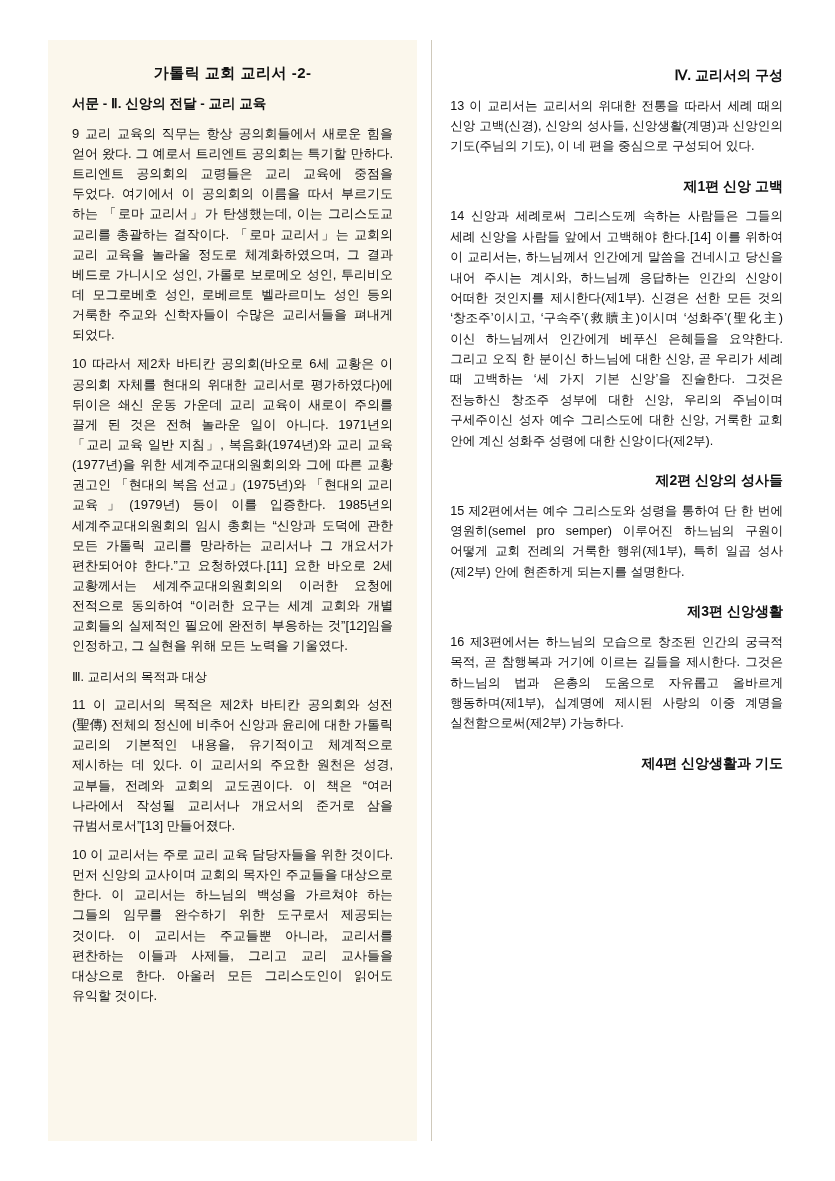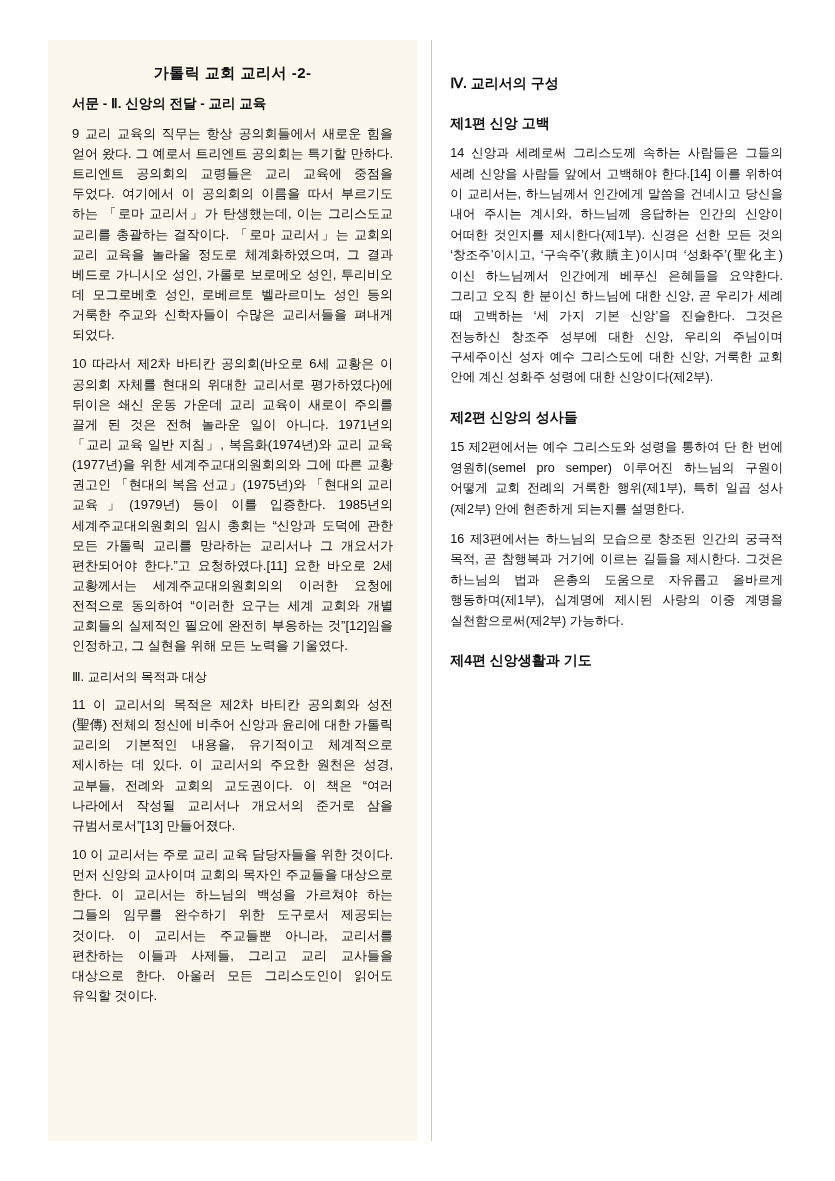--- a/index.html
+++ b/index.html
@@ -67,22 +67,23 @@
     line-height: 1.4;
   }
   .section-heading.plain {
     font-weight: normal;
     font-size: 12.5px;
     margin-top: 12px;
   }
   .right-heading {
     font-size: 14px;
     font-weight: bold;
-    margin: 12px 0 10px 0;
+    margin: 4px 0 10px 0;
     line-height: 1.4;
+    text-align: right;
   }
   .right-heading.sub {
     margin-top: 20px;
   }
   p.para {
     font-size: 13px;
     line-height: 1.55;
     margin: 0 0 9px 0;
     text-align: justify;
     text-justify: inter-character;
@@ -111,26 +112,28 @@
       <h3 class="section-heading plain">Ⅲ. 교리서의 목적과 대상</h3>
 
       <p class="para">11 이 교리서의 목적은 제2차 바티칸 공의회와 성전(聖傳) 전체의 정신에 비추어 신앙과 윤리에 대한 가톨릭 교리의 기본적인 내용을, 유기적이고 체계적으로 제시하는 데 있다. 이 교리서의 주요한 원천은 성경, 교부들, 전례와 교회의 교도권이다. 이 책은 “여러 나라에서 작성될 교리서나 개요서의 준거로 삼을 규범서로서”[13] 만들어졌다.</p>
       <p class="para">10 이 교리서는 주로 교리 교육 담당자들을 위한 것이다. 먼저 신앙의 교사이며 교회의 목자인 주교들을 대상으로 한다. 이 교리서는 하느님의 백성을 가르쳐야 하는 그들의 임무를 완수하기 위한 도구로서 제공되는 것이다. 이 교리서는 주교들뿐 아니라, 교리서를 편찬하는 이들과 사제들, 그리고 교리 교사들을 대상으로 한다. 아울러 모든 그리스도인이 읽어도 유익할 것이다.</p>
     </div>
 
     <div class="col-divider"></div>
 
     <div class="col col-right">
       <h3 class="right-heading">Ⅳ. 교리서의 구성</h3>
+      <p class="para">13 이 교리서는 교리서의 위대한 전통을 따라서 세례 때의 신앙 고백(신경), 신앙의 성사들, 신앙생활(계명)과 신앙인의 기도(주님의 기도), 이 네 편을 중심으로 구성되어 있다.</p>
 
       <h3 class="right-heading sub">제1편 신앙 고백</h3>
       <p class="para">14 신앙과 세례로써 그리스도께 속하는 사람들은 그들의 세례 신앙을 사람들 앞에서 고백해야 한다.[14] 이를 위하여 이 교리서는, 하느님께서 인간에게 말씀을 건네시고 당신을 내어 주시는 계시와, 하느님께 응답하는 인간의 신앙이 어떠한 것인지를 제시한다(제1부). 신경은 선한 모든 것의 ‘창조주’이시고, ‘구속주’(救贖主)이시며 ‘성화주’(聖化主)이신 하느님께서 인간에게 베푸신 은혜들을 요약한다. 그리고 오직 한 분이신 하느님에 대한 신앙, 곧 우리가 세례 때 고백하는 ‘세 가지 기본 신앙’을 진술한다. 그것은 전능하신 창조주 성부에 대한 신앙, 우리의 주님이며 구세주이신 성자 예수 그리스도에 대한 신앙, 거룩한 교회 안에 계신 성화주 성령에 대한 신앙이다(제2부).</p>
 
       <h3 class="right-heading sub">제2편 신앙의 성사들</h3>
       <p class="para">15 제2편에서는 예수 그리스도와 성령을 통하여 단 한 번에 영원히(semel pro semper) 이루어진 하느님의 구원이 어떻게 교회 전례의 거룩한 행위(제1부), 특히 일곱 성사(제2부) 안에 현존하게 되는지를 설명한다.</p>
 
+      <h3 class="right-heading sub">제3편 신앙생활</h3>
       <p class="para">16 제3편에서는 하느님의 모습으로 창조된 인간의 궁극적 목적, 곧 참행복과 거기에 이르는 길들을 제시한다. 그것은 하느님의 법과 은총의 도움으로 자유롭고 올바르게 행동하며(제1부), 십계명에 제시된 사랑의 이중 계명을 실천함으로써(제2부) 가능하다.</p>
 
       <h3 class="right-heading sub">제4편 신앙생활과 기도</h3>
     </div>
 
   </div>
 </div>
 
 </body></html>

